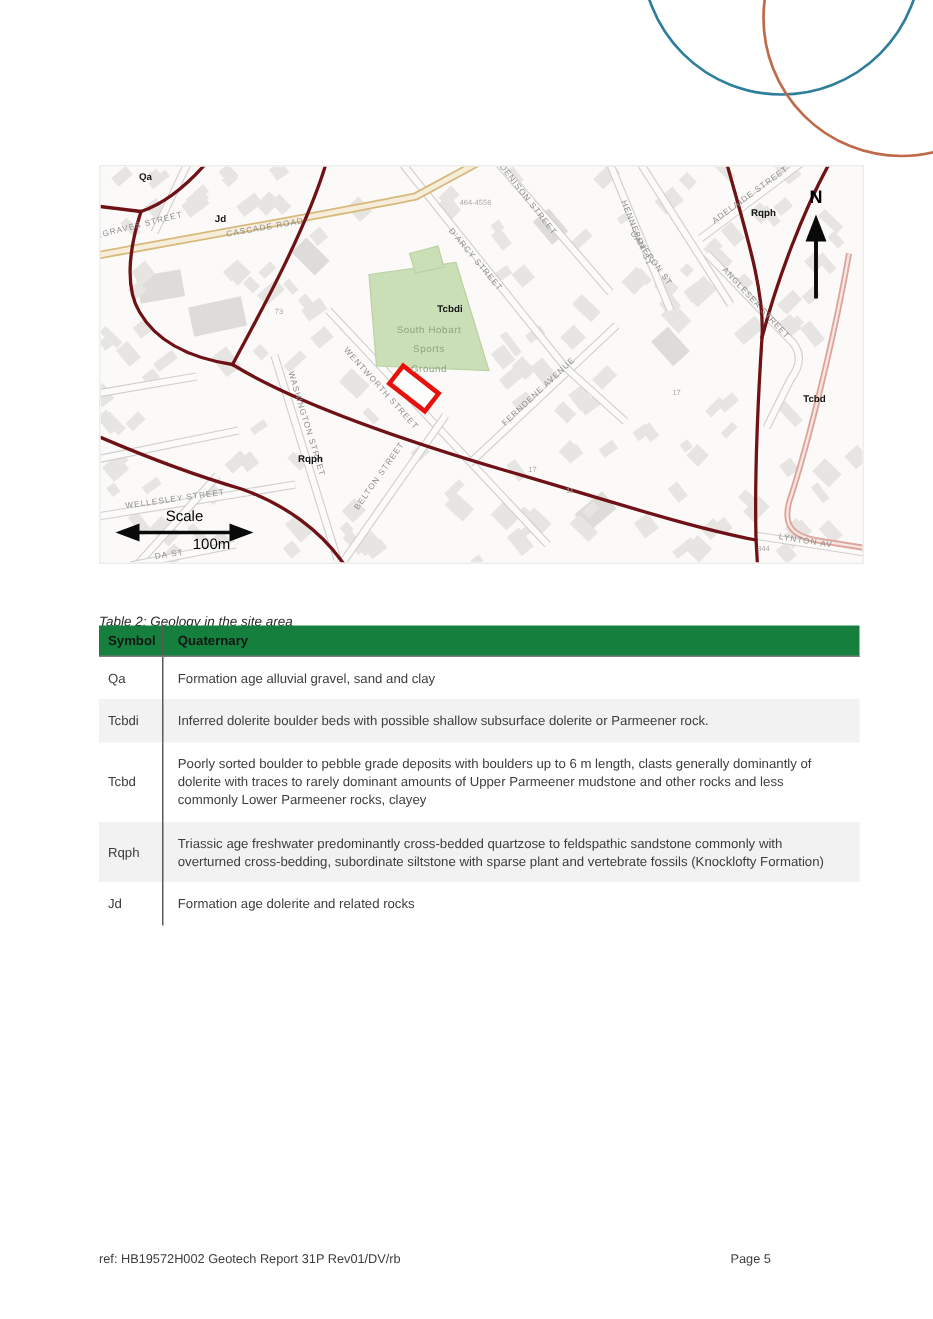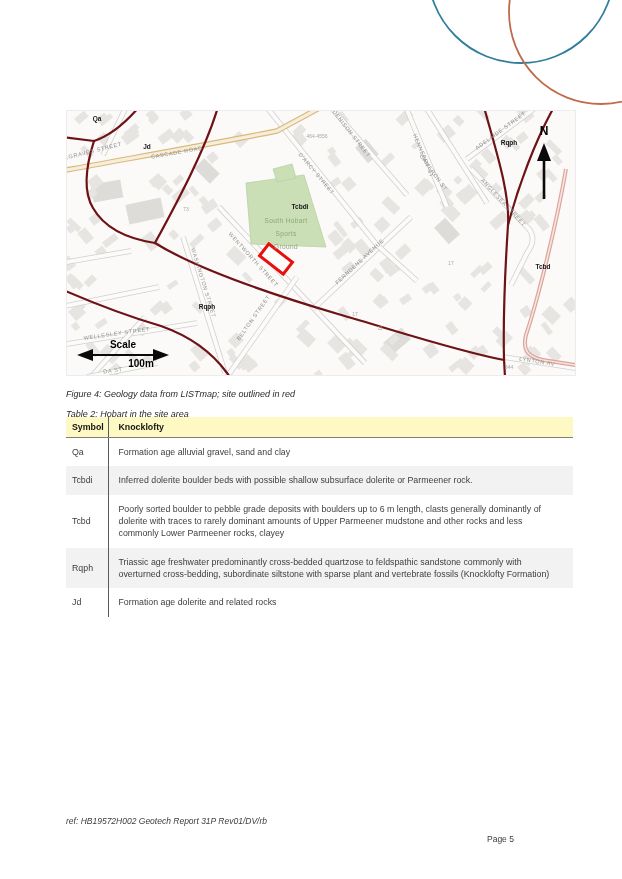--- a/index.html
+++ b/index.html
@@ -13,39 +13,39 @@
   .map{position:absolute;left:66px;top:110px;width:510px;height:266px;overflow:hidden;
        background:#fbfaf8;border:1px solid #ececec;box-sizing:border-box;}
   .map svg{position:absolute;left:0;top:0;}
   .map-labels{position:absolute;left:0;top:0;width:100%;height:100%;}
   .map-label{position:absolute;white-space:nowrap;line-height:1;}
   .street{font-size:5.5px;color:#8f8f8f;letter-spacing:.7px;font-weight:400;}
   .geo{font-size:6.5px;font-weight:bold;color:#171717;}
   .place{font-size:6.5px;color:#8aa67c;letter-spacing:.4px;}
   .num{font-size:5px;color:#a9a9a9;}
   .north{font-size:12px;font-weight:bold;color:#000;}
-  .scale-t,.scale-v{font-size:10px;font-weight:bold;color:#000;}
+  .scale-t,.scale-v{font-size:10px;font-weight:normal;color:#000;}
 
   
   .caption{position:absolute;left:66px;font-size:9px;font-style:italic;color:#2b2b2b;}
   #fig-caption{top:380px;}
   #tbl-caption{top:400px;}
 
   
   table.geo-table{position:absolute;left:66px;top:417px;width:507px;border-collapse:collapse;
         table-layout:fixed;font-size:8.8px;color:#3d3d3d;}
-  .geo-table th{font-weight:bold;color:#151515;text-align:left;background:#fef9c3;
+  .geo-table th{font-weight:bold;color:#151515;text-align:left;background:#15803d;
         border-bottom:1.5px solid #7f7f7f;padding:5px 4px 5px 6px;}
   .geo-table td{padding:8px 10px 8px 6px;vertical-align:middle;line-height:1.4;}
   .geo-table th:first-child,.geo-table td:first-child{border-right:1px solid #5a5a5a;}
   .geo-table td.desc,.geo-table th.desc{padding-left:10px;}
   .geo-table tbody tr:nth-child(even) td{background:#f2f2f2;}
 
   
-  .footer-ref{position:absolute;left:66px;top:816px;font-size:8.5px;color:#3c3c3c;font-style:italic;}
+  .footer-ref{position:absolute;left:66px;top:834px;font-size:8.5px;color:#3c3c3c;}
   .footer-page{position:absolute;left:487px;top:834px;font-size:8.5px;color:#3c3c3c;}
 </style>
 </head>
 <body>
 
 <div class="page">
 
   <svg class="deco" width="200" height="120" viewBox="0 0 200 120">
     <circle cx="99" cy="-30" r="93" fill="none" stroke="#2f7e9b" stroke-width="1.8"></circle>
     <circle cx="179" cy="12" r="92" fill="none" stroke="#bf6a4b" stroke-width="1.8"></circle>
@@ -329,32 +329,31 @@
         <span class="map-label num" style="left: 288px; top: 203px; transform: translate(-50%, -50%) rotate(0deg);">17</span>
         <span class="map-label num" style="left: 313px; top: 217px; transform: translate(-50%, -50%) rotate(0deg);">11</span>
         <span class="map-label num" style="left: 119px; top: 98px; transform: translate(-50%, -50%) rotate(0deg);">73</span>
         <span class="map-label num" style="left: 442px; top: 256px; transform: translate(-50%, -50%) rotate(0deg);">344</span>
         <span class="map-label north" style="left: 477px; top: 20px; transform: translate(-50%, -50%) rotate(0deg);">N</span>
         <span class="map-label scale-t" style="left: 56px; top: 234px; transform: translate(-50%, -50%) rotate(0deg);">Scale</span>
         <span class="map-label scale-v" style="left: 74px; top: 253px; transform: translate(-50%, -50%) rotate(0deg);">100m</span>
       </div>
   </div>
 
-  <p class="caption" id="fig-caption">Figure 4: Geology data from LISTmap; site outlined in red</p>
-  <p class="caption" id="tbl-caption">Table 2: Hobart in the site area</p>
+  <p class="caption" id="tbl-caption">Table 2: Geology in the site area</p>
 
   <table class="geo-table">
     <colgroup>
         <col style="width:42px">
         <col>
       </colgroup>
     <thead>
       <tr>
         <th>Symbol</th>
-        <th class="desc">Knocklofty</th>
+        <th class="desc">Quaternary</th>
       </tr>
     </thead>
     <tbody id="geo-tbody">
         <tr>
           <td>Qa</td>
           <td class="desc">Formation age alluvial gravel, sand and clay</td>
         </tr>
         <tr>
           <td>Tcbdi</td>
           <td class="desc">Inferred dolerite boulder beds with possible shallow subsurface dolerite or Parmeener rock.</td>

